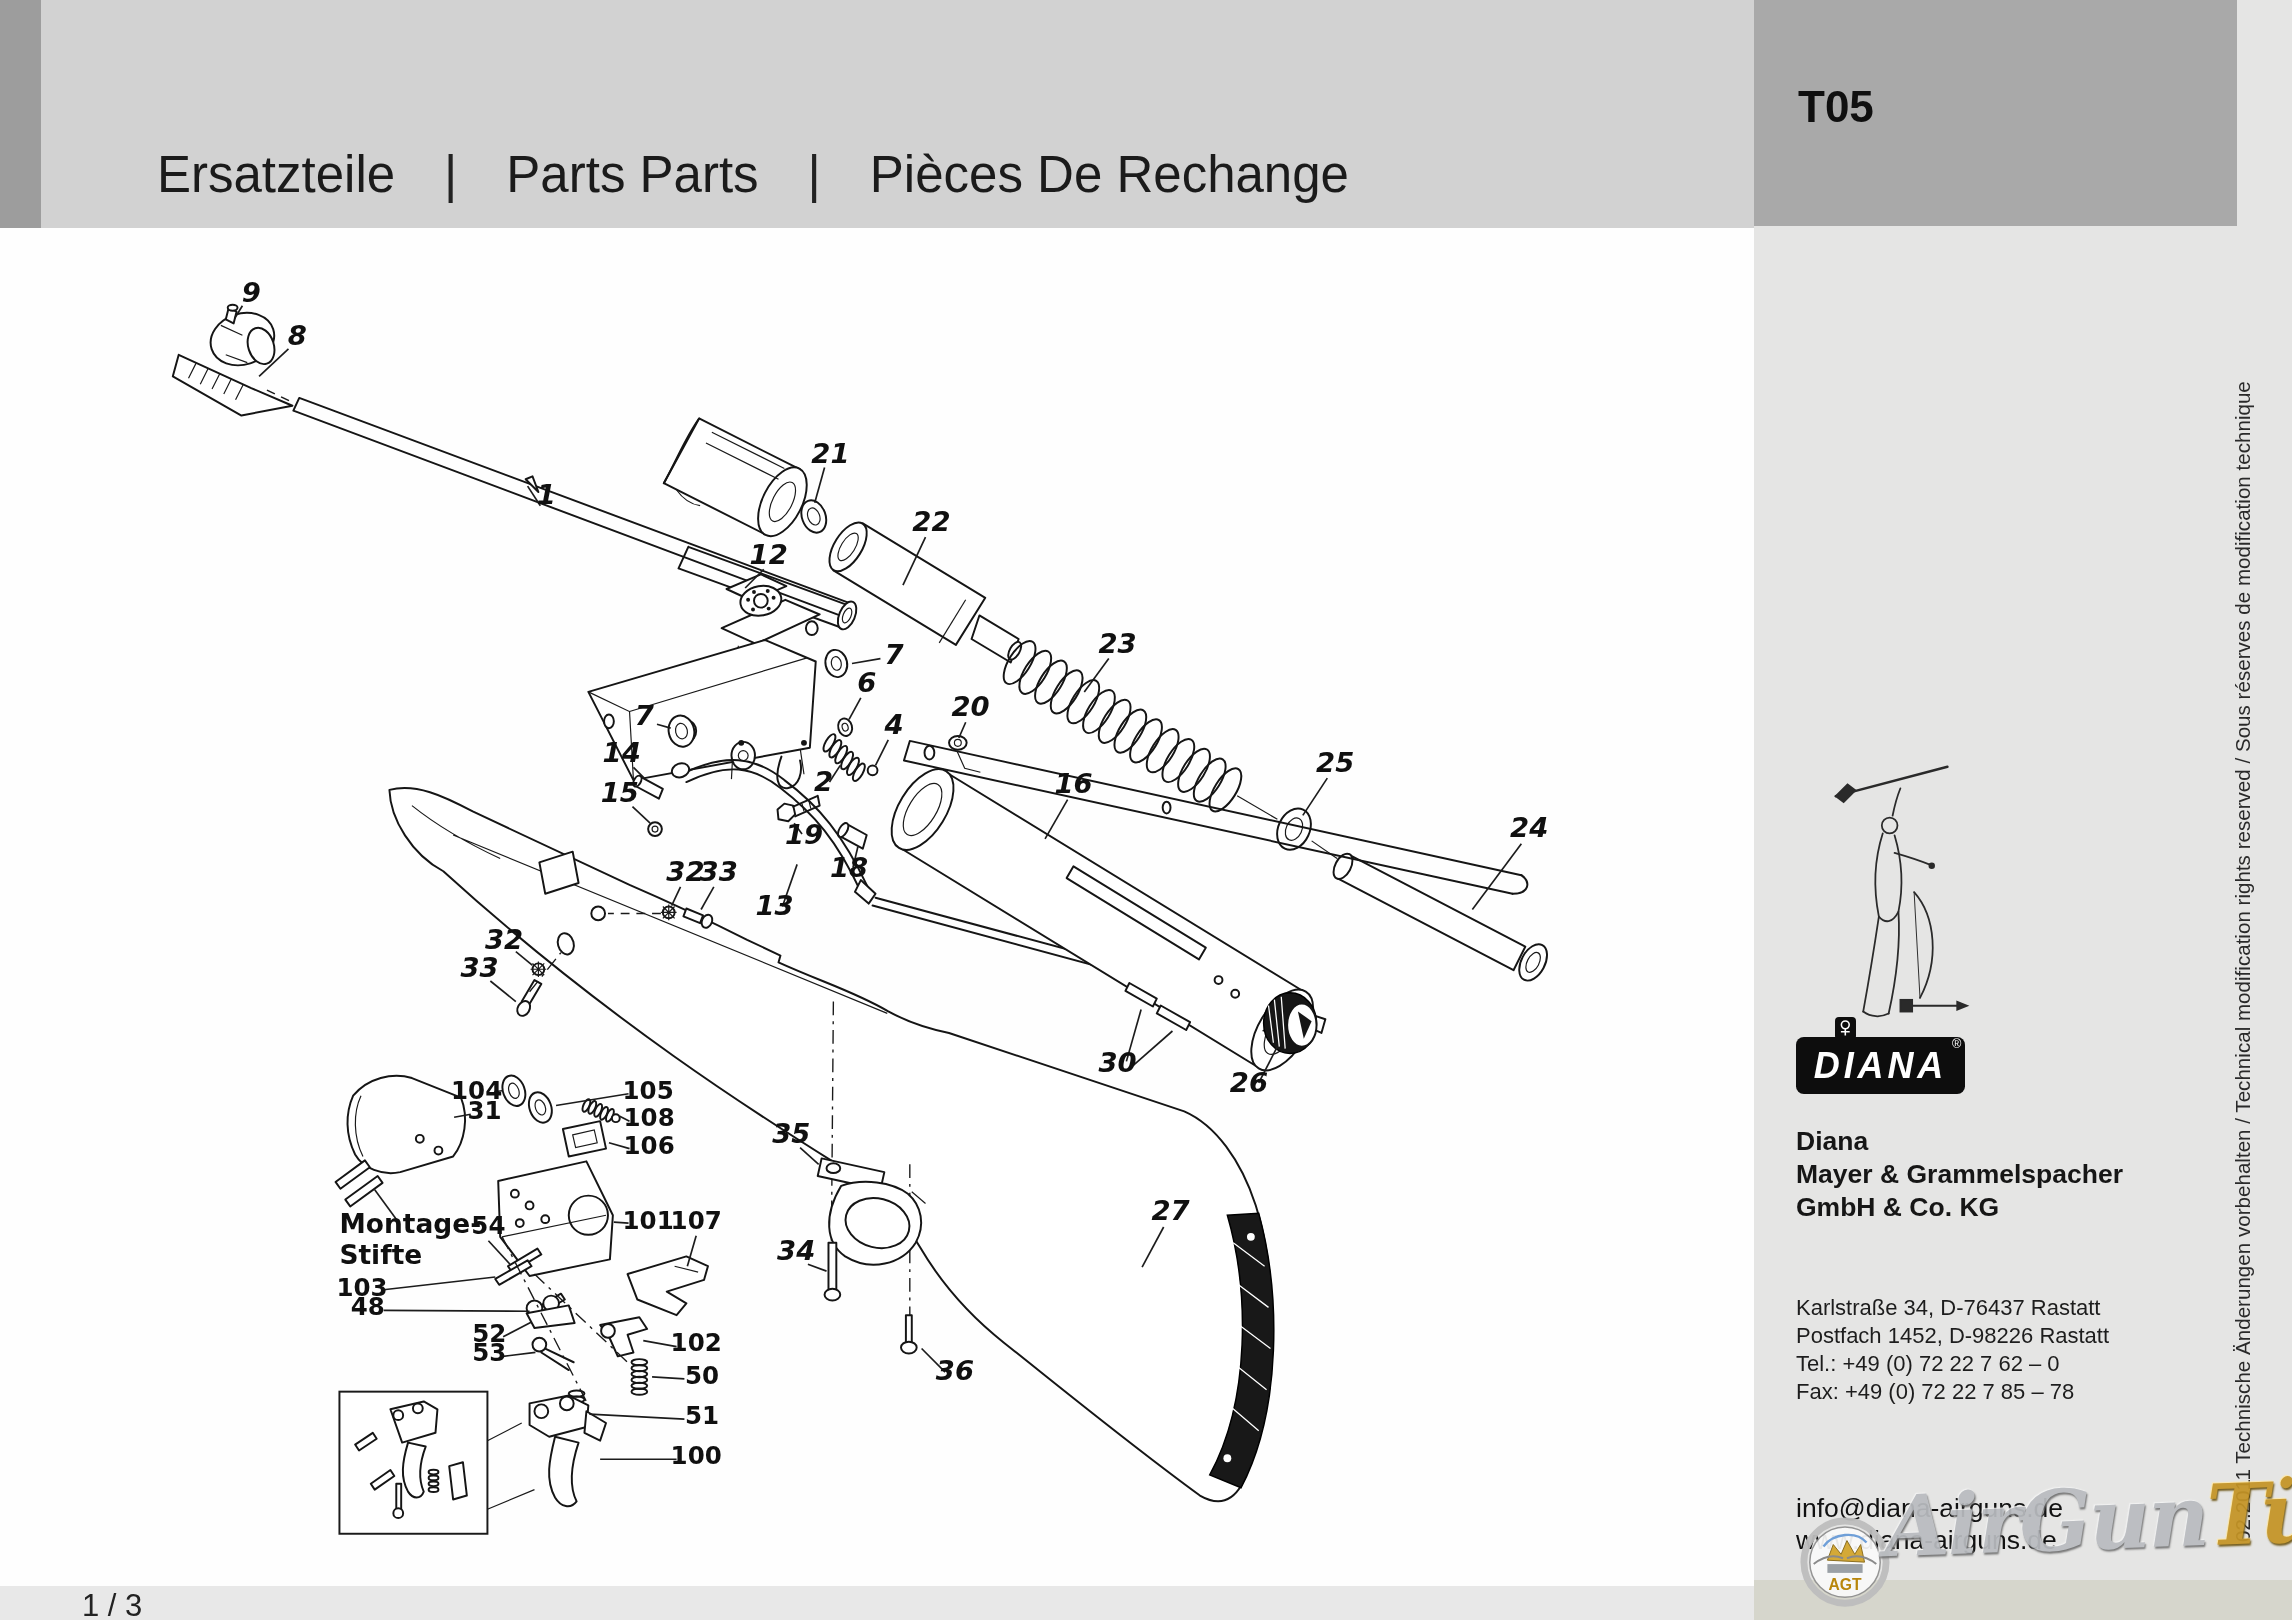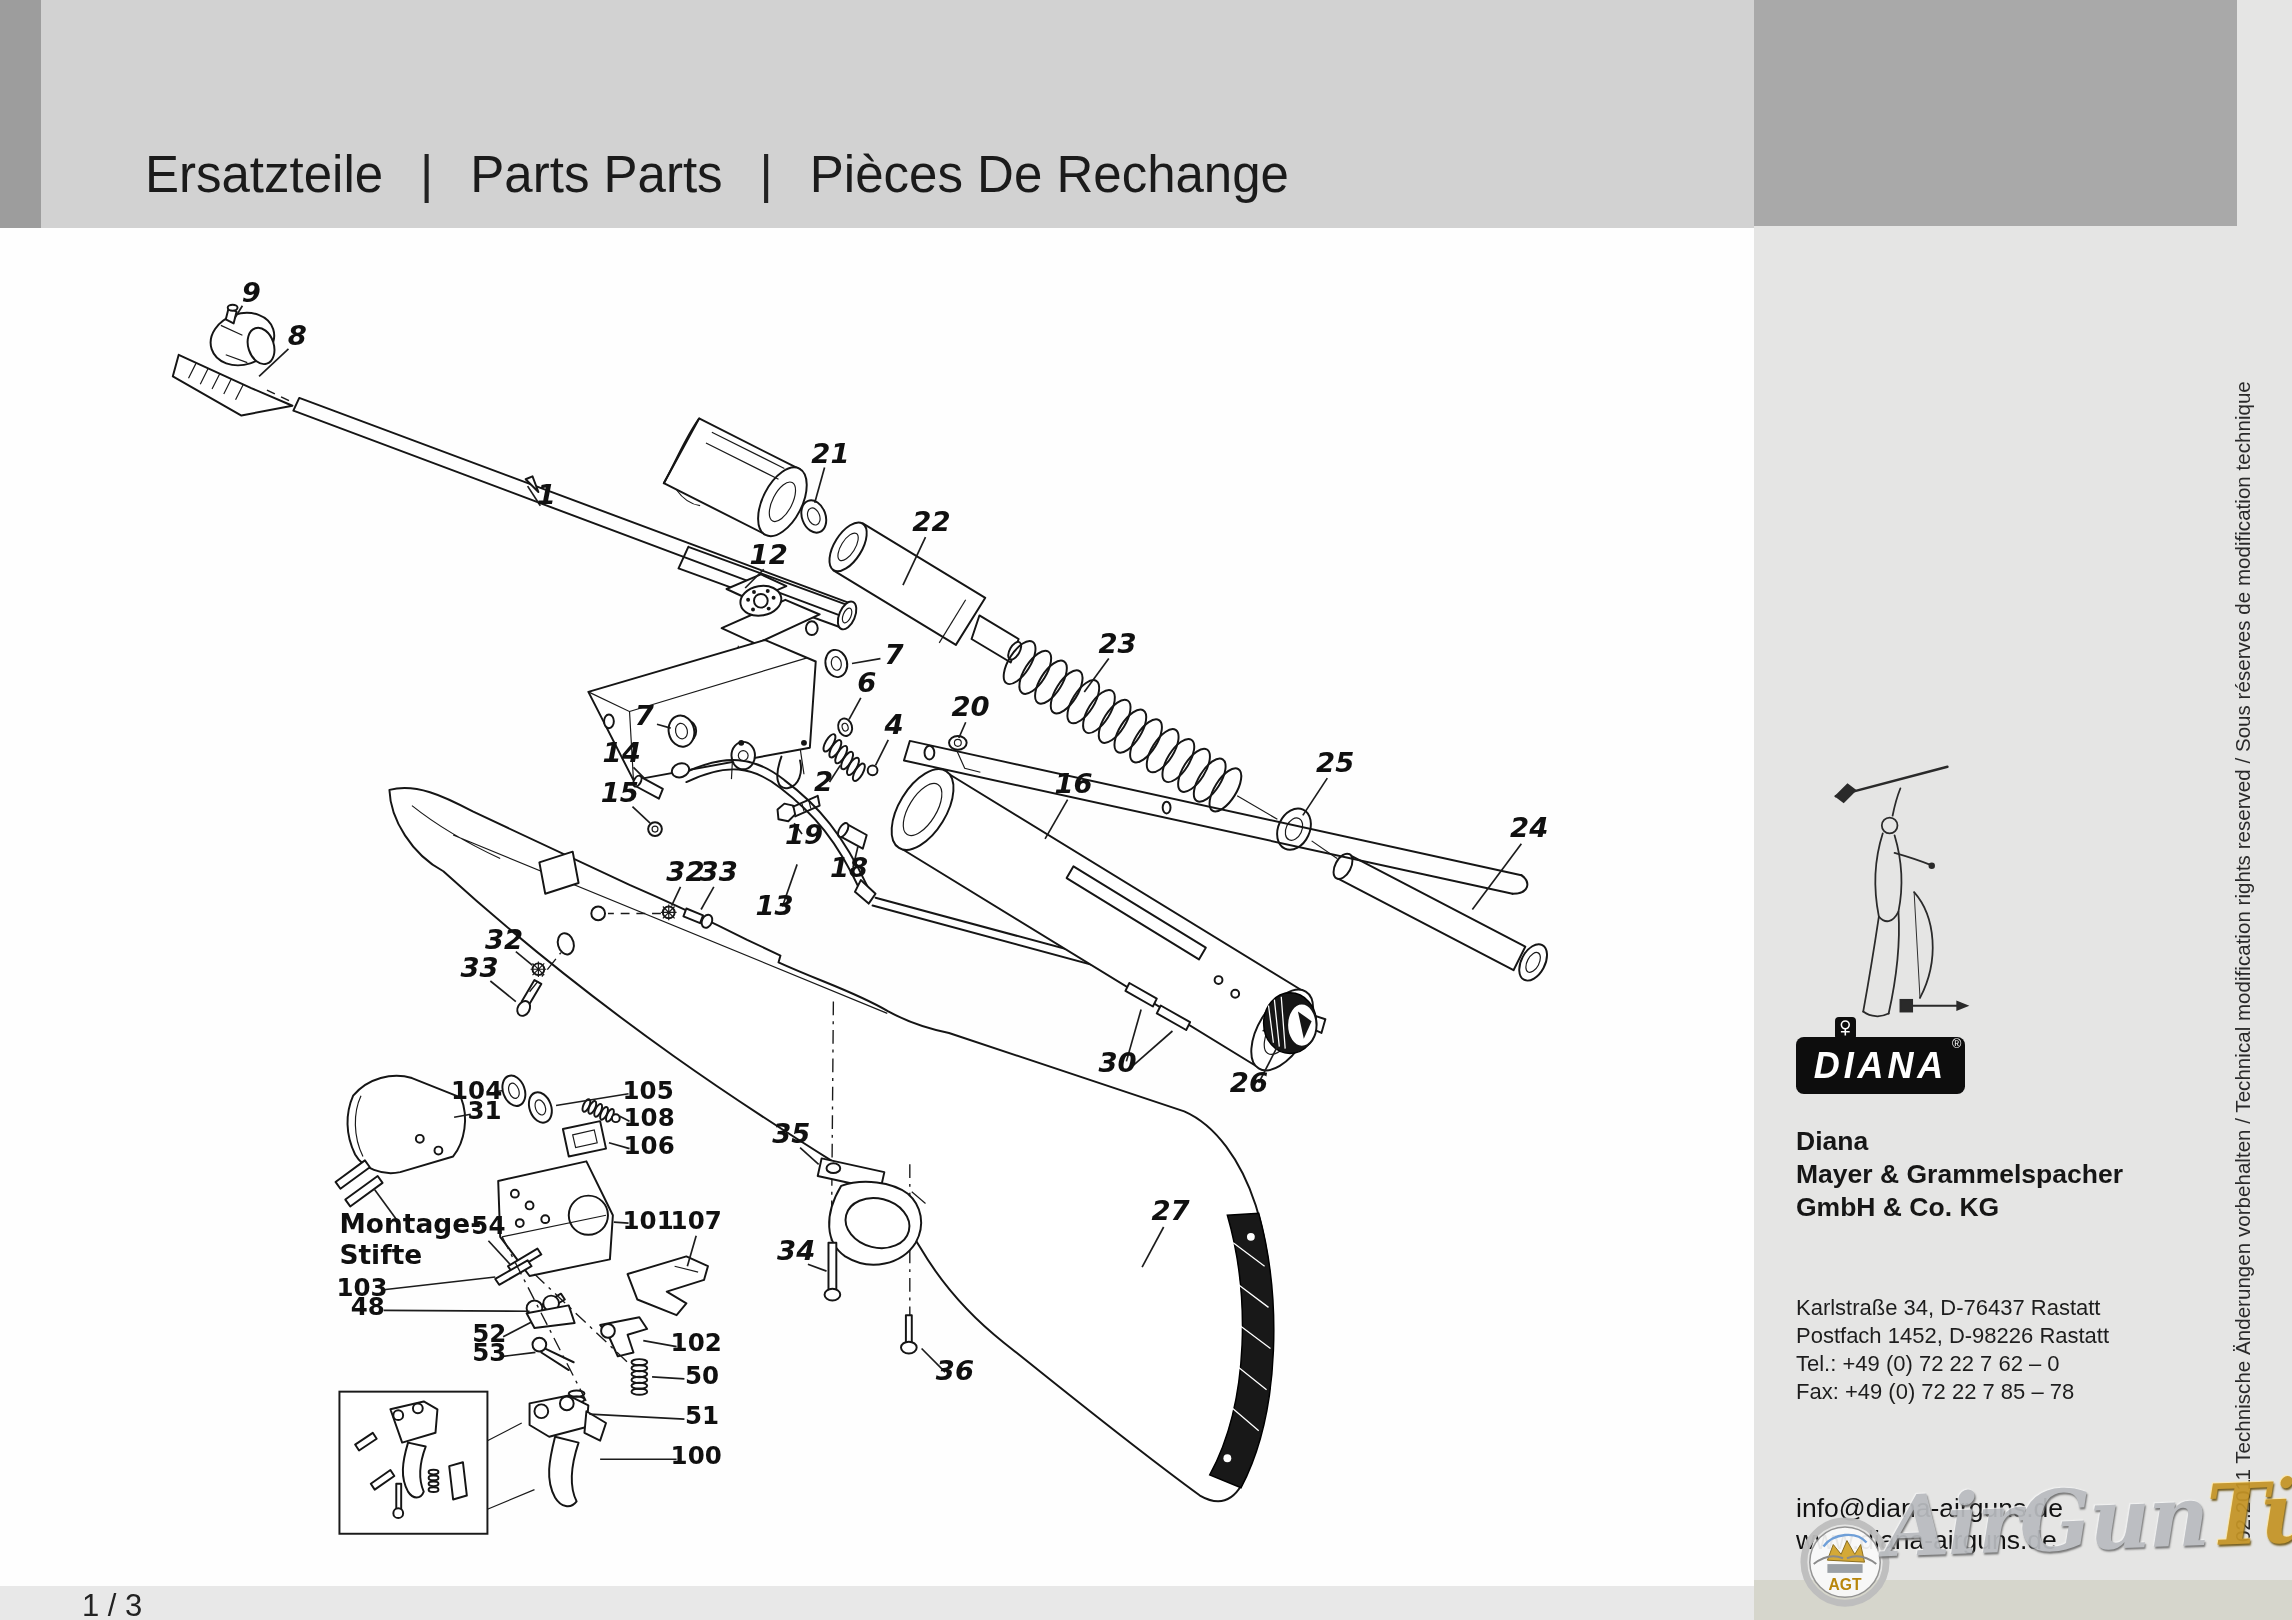--- a/index.html
+++ b/index.html
@@ -8,21 +8,21 @@
   
   .hdr-band{position:absolute;left:0;top:0;width:1754px;height:228px;background:#d2d2d2;}
   .hdr-strip{position:absolute;left:0;top:0;width:41px;height:228px;background:#9d9d9d;}
   .model-box{position:absolute;left:1754px;top:0;width:483px;height:226px;background:#a9a9a9;}
   .sidebar{position:absolute;left:1754px;top:0;width:538px;height:1620px;background:#e5e5e4;}
   .diagram-area{position:absolute;left:0;top:228px;width:1754px;height:1358px;background:#fefefe;}
   .bottom-left{position:absolute;left:0;top:1586px;width:1754px;height:34px;background:#e8e8e8;}
   .bottom-right{position:absolute;left:1754px;top:1580px;width:538px;height:40px;background:#d6d6cc;}
 
   .title{position:absolute;left:141px;top:145px;font-size:51px;color:#1b1b1b;white-space:nowrap;}
-  .title .seg{margin:4px;}
+  .title .seg{margin:16px;}
   .title .bar{margin:0 33px;font-weight:300;color:#222;}
   .model{position:absolute;left:1798px;top:74px;font-size:44px;font-weight:bold;color:#0f0f0f;line-height:1.5;}
 
   .page-ind{position:absolute;left:82px;top:1588px;font-size:31px;color:#222;}
 
   
   .company{position:absolute;left:1796px;top:1125px;font-size:26.5px;font-weight:bold;color:#161616;line-height:1.24;}
   .address{position:absolute;left:1796px;top:1294px;font-size:22px;color:#1d1d1d;line-height:1.28;}
   .contact{position:absolute;left:1796px;top:1492px;font-size:26.5px;font-weight:normal;color:#111;line-height:1.22;}
   .vnote{position:absolute;left:2231px;top:253px;height:1289px;width:33px;}
@@ -63,20 +63,21 @@
   <div class="hdr-band"></div>
   <div class="hdr-strip"></div>
   <div class="sidebar"></div>
   <div class="model-box"></div>
   <div class="diagram-area"></div>
 
   <div class="title">
     <span class="seg">Ersatzteile</span><span class="bar">|</span><span class="seg">Parts Parts</span><span class="bar">|</span><span class="seg">Pièces De Rechange</span>
   </div>
   <div class="model">
+    <div>T05</div>
   </div>
 
   <svg id="diagram-svg" style="position:absolute;left:0;top:0;" width="2293" height="1620" viewBox="0 0 2339 1653">
     <defs>
       <g id="coil23">
           <ellipse rx="11" ry="25" class="ink" transform="rotate(32)"></ellipse>
         </g>
       <g id="coil2">
           <ellipse rx="4" ry="10" class="ink" transform="rotate(30)" stroke-width="1.6"></ellipse>
         </g>

